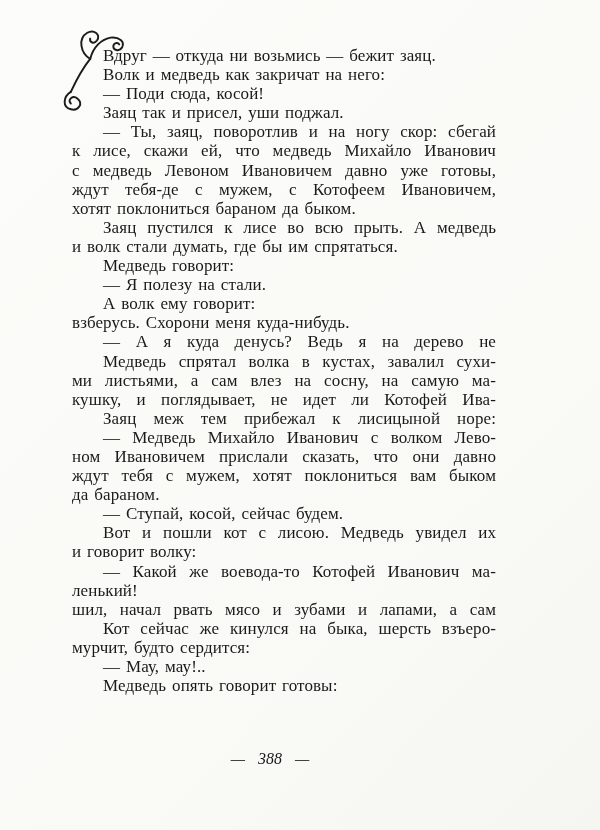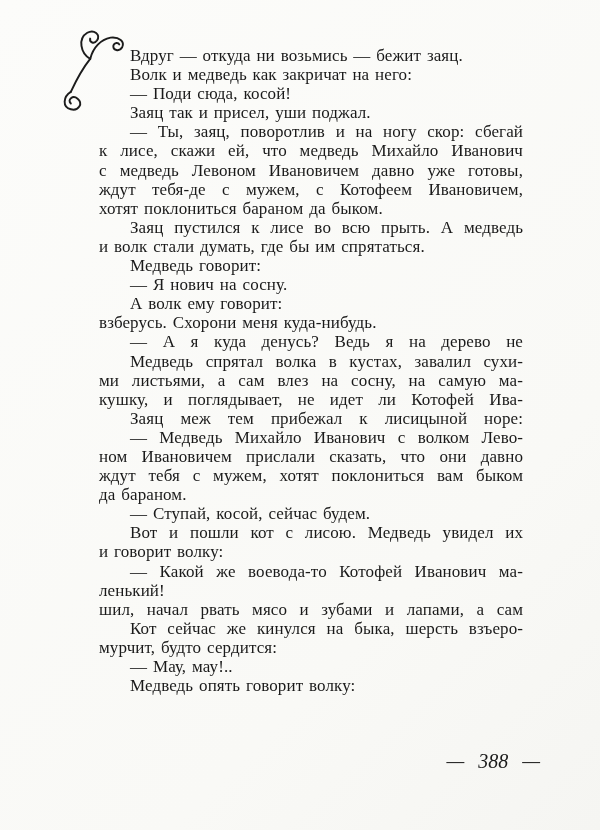--- a/index.html
+++ b/index.html
@@ -23,21 +23,21 @@
   .ornament {
     position: absolute;
     left: 56px;
     top: 26px;
     width: 80px;
     height: 92px;
   }
   .ornament svg { display: block; }
   .text-block {
     position: absolute;
-    left: 99px;
+    left: 72px;
     top: 46px;
     width: 424px;
     font-size: 17px;
     line-height: 19.1px;
     word-spacing: 1.5px;
     letter-spacing: 0.1px;
   }
   .line {
     width: 424px;
     white-space: nowrap;
@@ -50,22 +50,22 @@
     white-space: normal;
     text-align: justify;
     text-align-last: justify;
     text-justify: inter-word;
   }
   .footer {
     position: absolute;
     left: 0;
     top: 750px;
     width: 540px;
-    text-align: right;
-    font-size: 20px;
+    text-align: center;
+    font-size: 16px;
     font-style: italic;
     word-spacing: 9px;
     color: #1a1a1a;
   }
 </style>
 </head>
 <body>
 
 <div class="page">
 
@@ -89,41 +89,41 @@
       <div class="line indent">— Поди сюда, косой!</div>
       <div class="line indent">Заяц так и присел, уши поджал.</div>
       <div class="line indent just">— Ты, заяц, поворотлив и на ногу скор: сбегай</div>
       <div class="line just">к лисе, скажи ей, что медведь Михайло Иванович</div>
       <div class="line just">с медведь Левоном Ивановичем давно уже готовы,</div>
       <div class="line just">ждут тебя-де с мужем, с Котофеем Ивановичем,</div>
       <div class="line">хотят поклониться бараном да быком.</div>
       <div class="line indent just">Заяц пустился к лисе во всю прыть. А медведь</div>
       <div class="line">и волк стали думать, где бы им спрятаться.</div>
       <div class="line indent">Медведь говорит:</div>
-      <div class="line indent">— Я нович на сосну.</div>
+      <div class="line indent">— Я полезу на стали.</div>
       <div class="line indent">А волк ему говорит:</div>
       <div class="line">взберусь. Схорони меня куда-нибудь.</div>
       <div class="line indent just">— А я куда денусь? Ведь я на дерево не</div>
       <div class="line indent just">Медведь спрятал волка в кустах, завалил сухи-</div>
       <div class="line just">ми листьями, а сам влез на сосну, на самую ма-</div>
       <div class="line just">кушку, и поглядывает, не идет ли Котофей Ива-</div>
       <div class="line indent just">Заяц меж тем прибежал к лисицыной норе:</div>
       <div class="line indent just">— Медведь Михайло Иванович с волком Лево-</div>
       <div class="line just">ном Ивановичем прислали сказать, что они давно</div>
       <div class="line just">ждут тебя с мужем, хотят поклониться вам быком</div>
       <div class="line">да бараном.</div>
       <div class="line indent">— Ступай, косой, сейчас будем.</div>
       <div class="line indent just">Вот и пошли кот с лисою. Медведь увидел их</div>
       <div class="line">и говорит волку:</div>
       <div class="line indent just">— Какой же воевода-то Котофей Иванович ма-</div>
       <div class="line">ленький!</div>
       <div class="line just">шил, начал рвать мясо и зубами и лапами, а сам</div>
       <div class="line indent just">Кот сейчас же кинулся на быка, шерсть взъеро-</div>
       <div class="line">мурчит, будто сердится:</div>
       <div class="line indent">— Мау, мау!..</div>
-      <div class="line indent">Медведь опять говорит волку:</div>
+      <div class="line indent">Медведь опять говорит готовы:</div>
     </div>
 
   <div class="footer">
     <span>— 388 —</span>
   </div>
 
 </div>
 
 </body></html>

